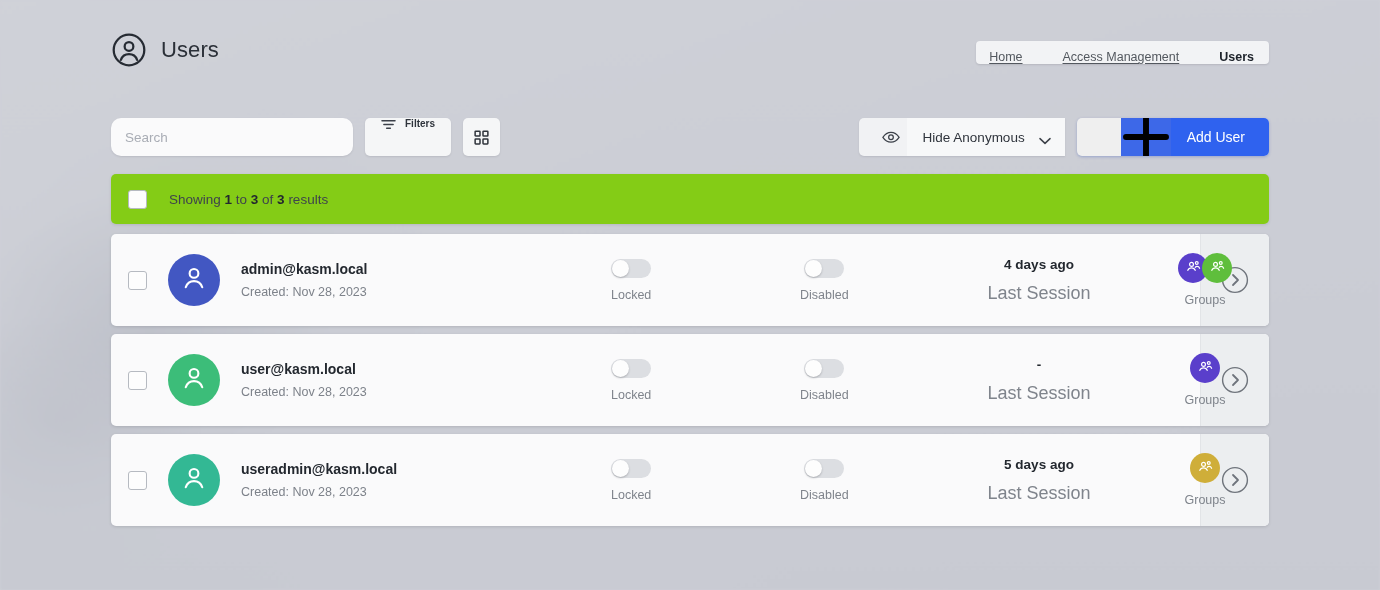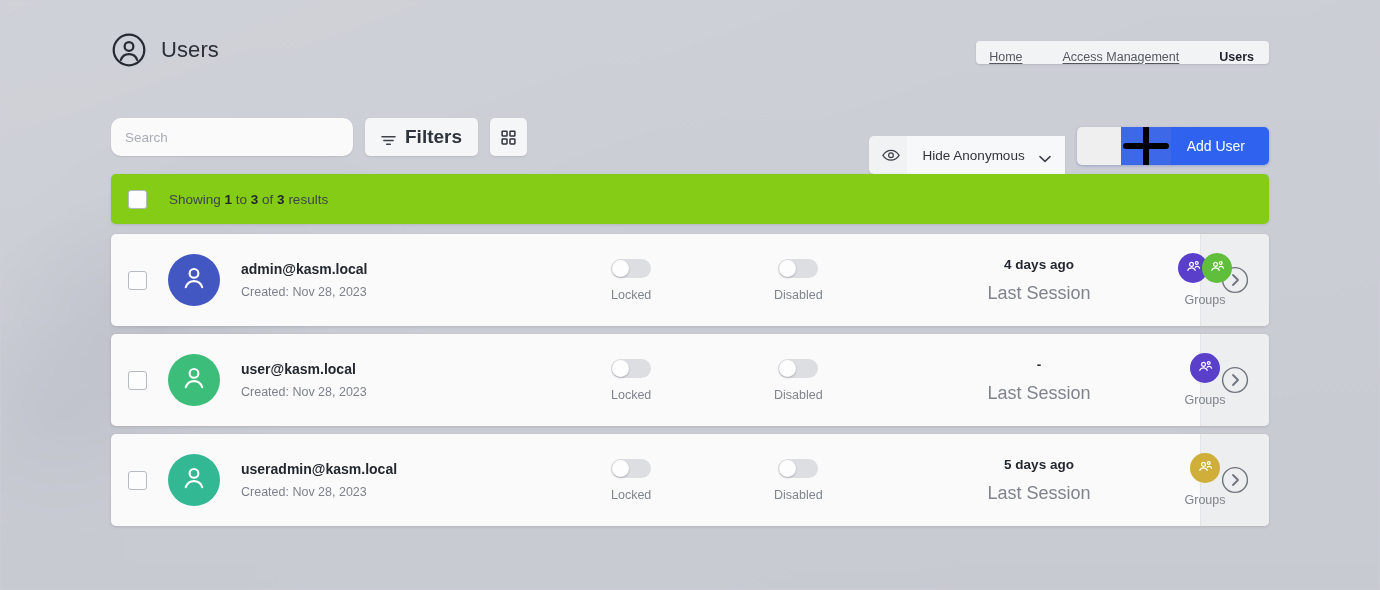--- a/index.html
+++ b/index.html
@@ -116,24 +116,24 @@
     box-shadow: 0 1px 2px rgba(60,64,74,0.13);
     outline: none;
   }
   .search-input::placeholder { color: #a9adb5; }
 
   .btn-filters {
     height: 38px;
     min-width: 86px;
     background: #f5f6f7;
     border: none; border-radius: 5px;
-    display: flex; align-items: center; justify-content: center;
+    display: flex; align-items: flex-start; justify-content: center;
     gap: 9px;
     padding: 0 16px;
-    font-size: 19px;
+    font-size: 10px;
     color: #2f343c;
     font-weight: bold;
     box-shadow: 0 1px 2px rgba(60,64,74,0.13);
     cursor: pointer;
     font-family: "Liberation Sans", sans-serif;
   }
   .btn-grid {
     width: 37px; height: 38px;
     background: #f5f6f7;
     border: none; border-radius: 5px;
@@ -144,22 +144,21 @@
   .icon-filter { width: 15px; height: 13px; color: #3b4049; }
   .icon-grid   { width: 15px; height: 15px; color: #2f343c; }
 
   
   .anon-group {
     display: flex; align-items: center;
     height: 38px;
     background: #f1f2f4;
     border-radius: 5px 0 0 5px;
     box-shadow: 0 1px 2px rgba(60,64,74,0.13);
-    padding-left: 6px;
-    margin-top: 18px;
+    padding-left: 16px;
   }
   .eye-btn {
     width: 32px; height: 38px;
     display: flex; align-items: center; justify-content: center;
     background: transparent; border: none; cursor: pointer;
   }
   .icon-eye { width: 18px; height: 13px; color: #3c4149; }
   .anon-select {
     height: 38px;
     background: #f7f8f9;
@@ -265,21 +264,21 @@
   .user-created { font-size: 12.5px; color: #7d828a; }
 
   .col {
     position: absolute;
     display: flex;
     flex-direction: column;
     align-items: center;
     gap: 10px;
   }
   .col-locked   { left: 500px; }
-  .col-disabled { left: 663px; }
+  .col-disabled { left: 689px; }
   .col-session  { left: 854px; width: 148px; }
   .col-groups   { left: 1042px; width: 104px; }
 
   .col-label { font-size: 12.5px; color: #7f848c; }
 
   .toggle {
     width: 40px; height: 19px;
     border-radius: 10px;
     background: #dcdee2;
     position: relative;

